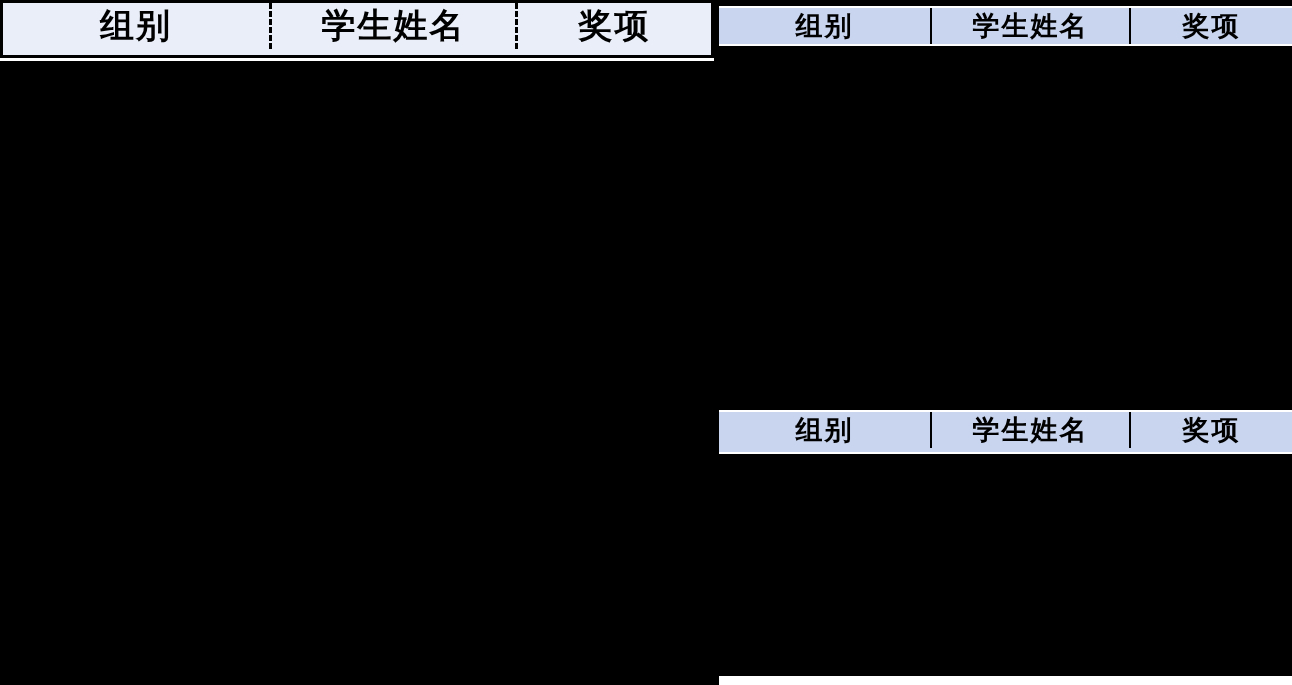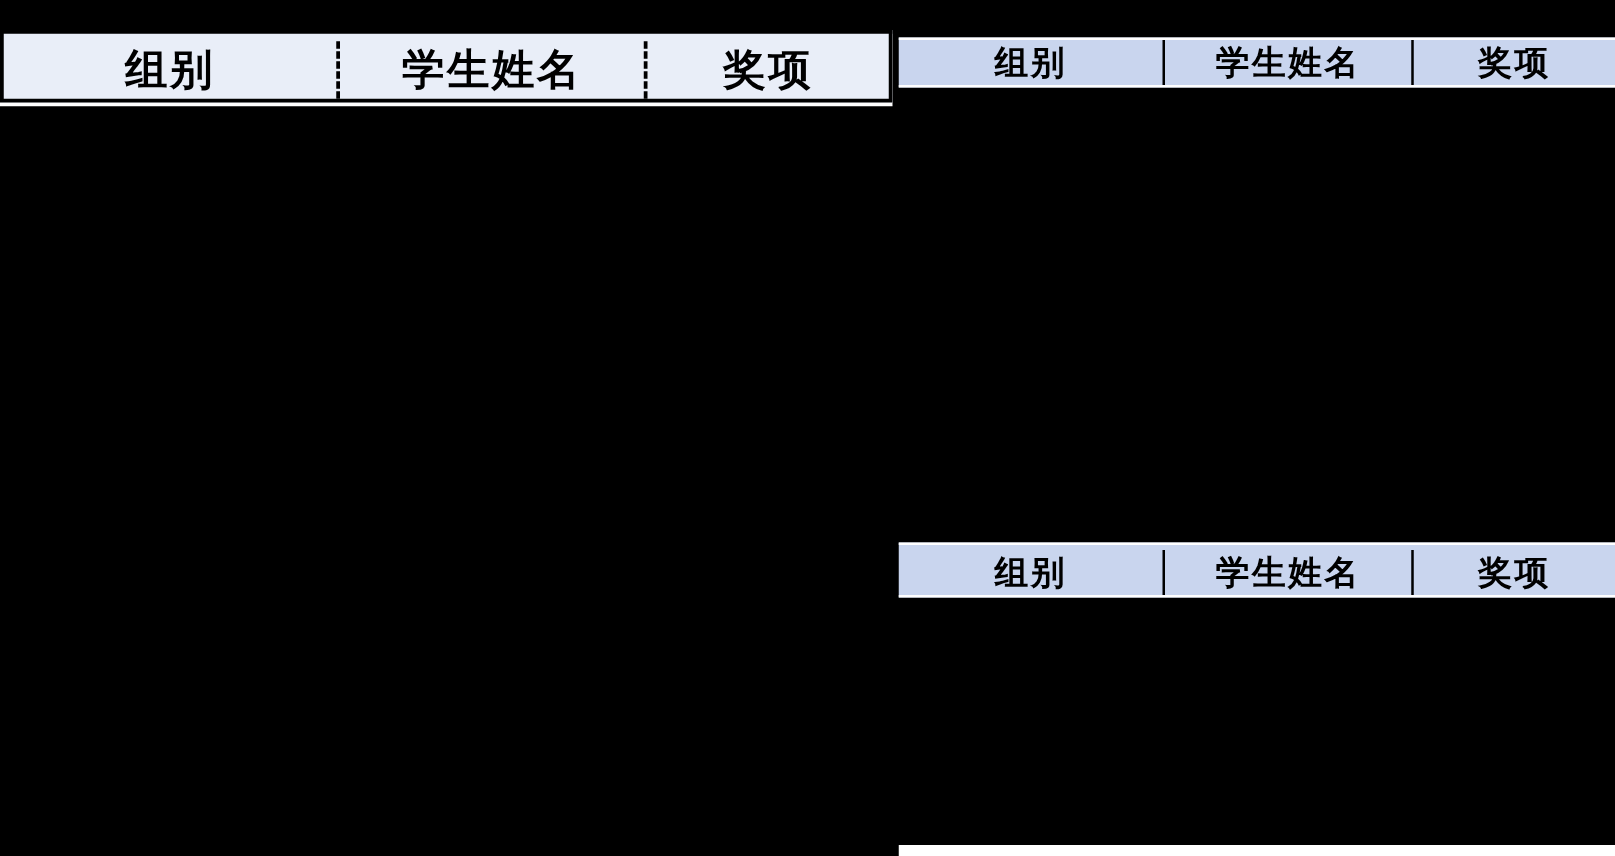--- a/index.html
+++ b/index.html
@@ -11,25 +11,24 @@
     position: relative;
     width: 1292px;
     height: 685px;
     background: var(--page-bg, #000000);
     overflow: hidden;
     font-family: "Liberation Serif", "DejaVu Serif", serif;
   }
   .table-header {
     position: absolute;
     display: flex;
-    align-items: flex-end;
+    align-items: flex-start;
     box-sizing: border-box;
     color: var(--header-text, #000000);
     font-weight: bold;
-    margin-top: 24px;
   }
   .cell {
     display: flex;
     align-items: center;
     justify-content: center;
     box-sizing: border-box;
     white-space: nowrap;
     letter-spacing: 2px;
   }
 

